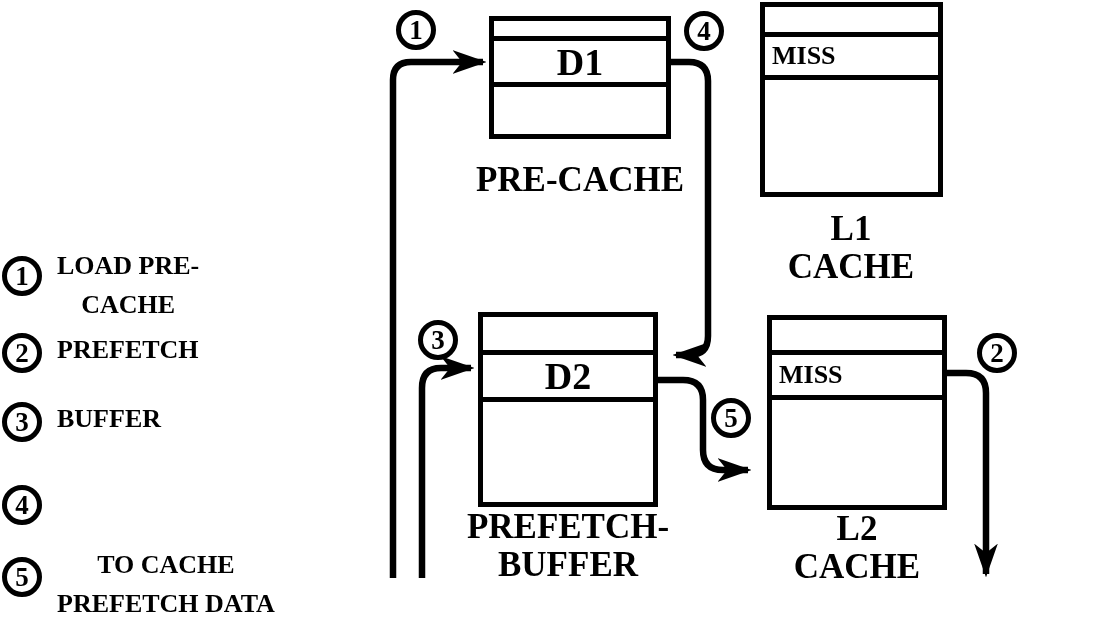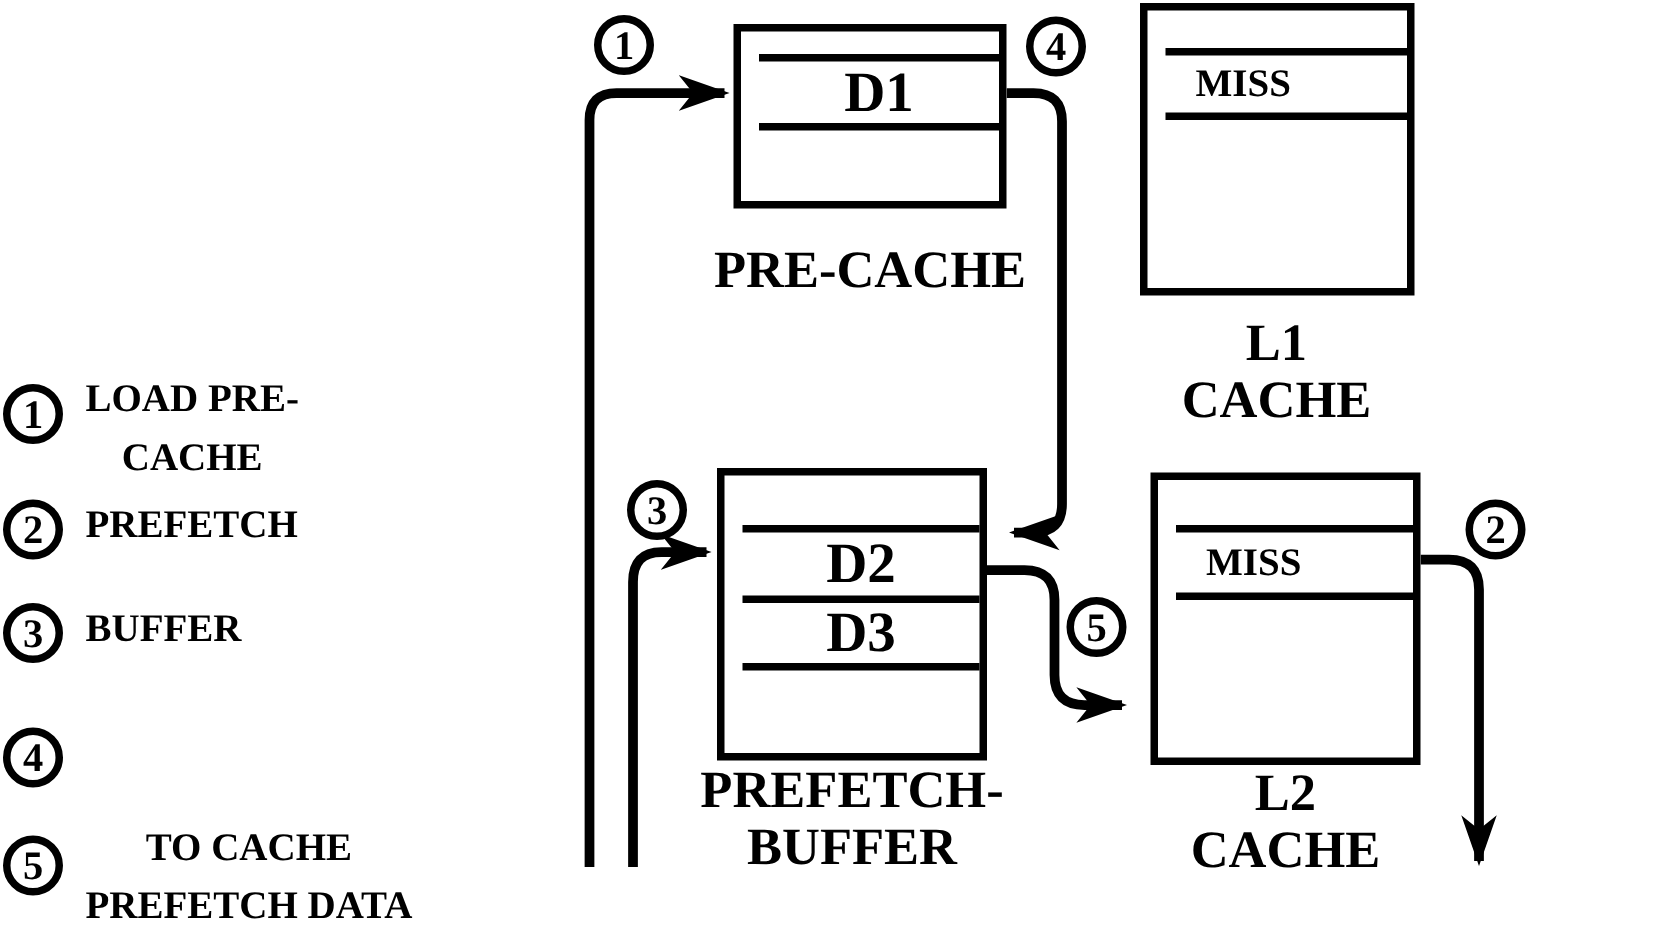--- a/index.html
+++ b/index.html
@@ -5,24 +5,24 @@
   html,body{margin:0;padding:0;background:#ffffff;}
   .canvas{
     position:relative;width:1106px;height:631px;background:#ffffff;
     font-family:"Liberation Serif","DejaVu Serif",serif;color:#000;
     overflow:hidden;
   }
   svg.arrows{position:absolute;left:0;top:0;z-index:1;}
 
   
   .box{position:absolute;border:5px solid #000;background:#fff;box-sizing:border-box;z-index:2;}
-  .row{box-sizing:border-box;border-bottom:5px solid #000;display:flex;align-items:center;justify-content:center;overflow:hidden;margin-left:12px;}
+  .row{box-sizing:border-box;border-bottom:5px solid #000;display:flex;align-items:center;justify-content:center;overflow:hidden;}
   .row:last-child{border-bottom:none;}
   .slot{font-weight:bold;font-size:38px;line-height:1;}
-  .miss{justify-content:flex-start;padding-left:20px;font-weight:bold;font-size:26px;line-height:1;}
+  .miss{justify-content:flex-start;padding-left:7px;font-weight:bold;font-size:26px;line-height:1;}
 
   .box-pre-cache{left:489px;top:16px;width:182px;height:123px;}
   .box-l1{left:760px;top:2px;width:183px;height:195px;}
   .box-pb{left:478px;top:312px;width:180px;height:195px;}
   .box-l2{left:767px;top:315px;width:180px;height:195px;}
 
   
   .box-label{position:absolute;z-index:2;text-align:center;font-weight:bold;font-size:35px;line-height:38px;}
   .lbl-pre-cache{left:469px;top:161px;width:222px;}
   .lbl-l1{left:751px;top:210px;width:200px;}
@@ -86,21 +86,20 @@
     <div class="row" style="height:112px"></div>
   </div>
   <div class="box-label lbl-l1">
     <div>L1</div>
     <div>CACHE</div>
   </div>
 
   <div class="box box-pb">
     <div class="row" style="height:38px"></div>
     <div class="row slot" style="height:47px">D2</div>
-    <div class="row slot" style="height:45px">D3</div>
     <div class="row" style="height:55px"></div>
   </div>
   <div class="box-label lbl-pb">
     <div>PREFETCH-</div>
     <div>BUFFER</div>
   </div>
 
   <div class="box box-l2">
     <div class="row" style="height:35px"></div>
     <div class="row miss" style="height:45px">MISS</div>

